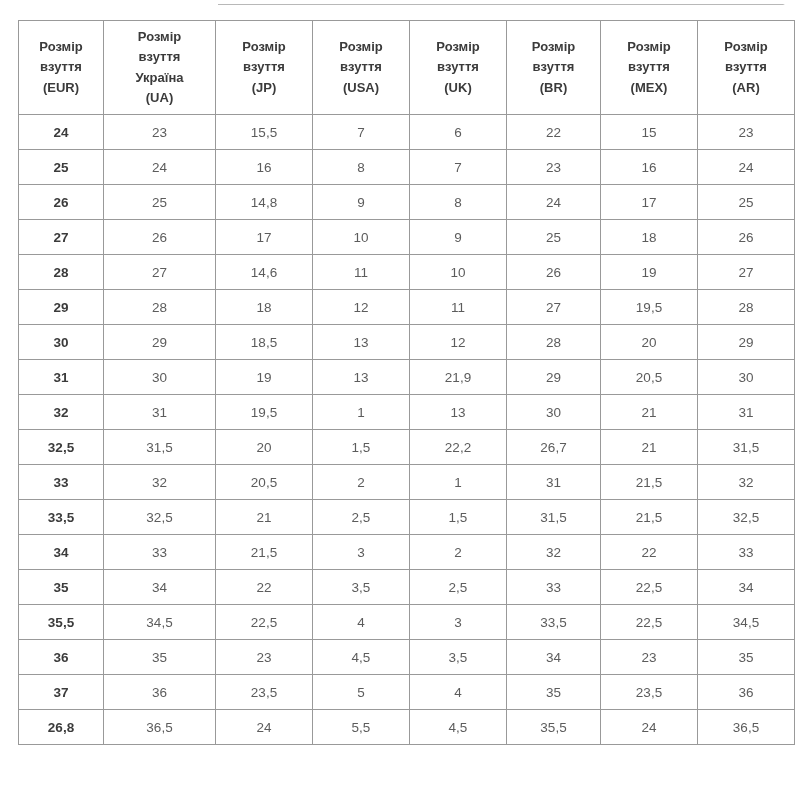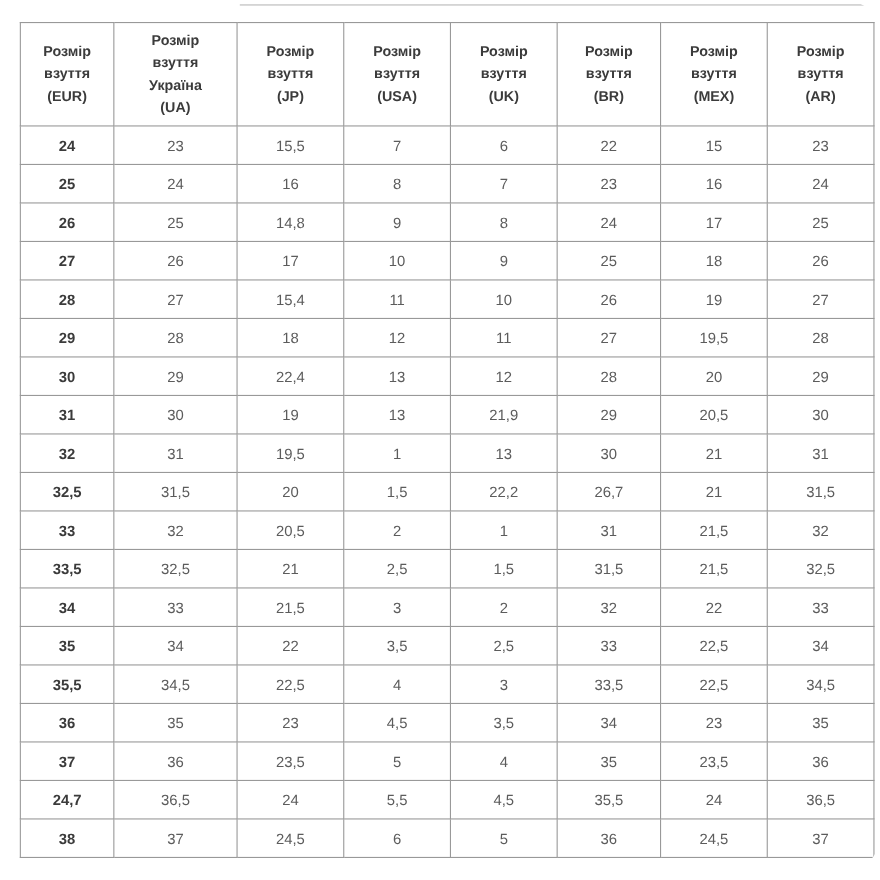--- a/index.html
+++ b/index.html
@@ -144,41 +144,41 @@
           <td>17</td>
           <td>10</td>
           <td>9</td>
           <td>25</td>
           <td>18</td>
           <td>26</td>
         </tr>
         <tr>
           <td class="first-col">28</td>
           <td>27</td>
-          <td>15,4</td>
+          <td>14,6</td>
           <td>11</td>
           <td>10</td>
           <td>26</td>
           <td>19</td>
           <td>27</td>
         </tr>
         <tr>
           <td class="first-col">29</td>
           <td>28</td>
           <td>18</td>
           <td>12</td>
           <td>11</td>
           <td>27</td>
           <td>19,5</td>
           <td>28</td>
         </tr>
         <tr>
           <td class="first-col">30</td>
           <td>29</td>
-          <td>22,4</td>
+          <td>18,5</td>
           <td>13</td>
           <td>12</td>
           <td>28</td>
           <td>20</td>
           <td>29</td>
         </tr>
         <tr>
           <td class="first-col">31</td>
           <td>30</td>
           <td>19</td>
@@ -272,34 +272,24 @@
           <td class="first-col">37</td>
           <td>36</td>
           <td>23,5</td>
           <td>5</td>
           <td>4</td>
           <td>35</td>
           <td>23,5</td>
           <td>36</td>
         </tr>
         <tr>
-          <td class="first-col">24,7</td>
+          <td class="first-col">26,8</td>
           <td>36,5</td>
           <td>24</td>
           <td>5,5</td>
           <td>4,5</td>
           <td>35,5</td>
           <td>24</td>
           <td>36,5</td>
-        </tr>
-        <tr>
-          <td class="first-col">38</td>
-          <td>37</td>
-          <td>24,5</td>
-          <td>6</td>
-          <td>5</td>
-          <td>36</td>
-          <td>24,5</td>
-          <td>37</td>
         </tr>
       </tbody>
   </table>
 </div>
 
 </body></html>

